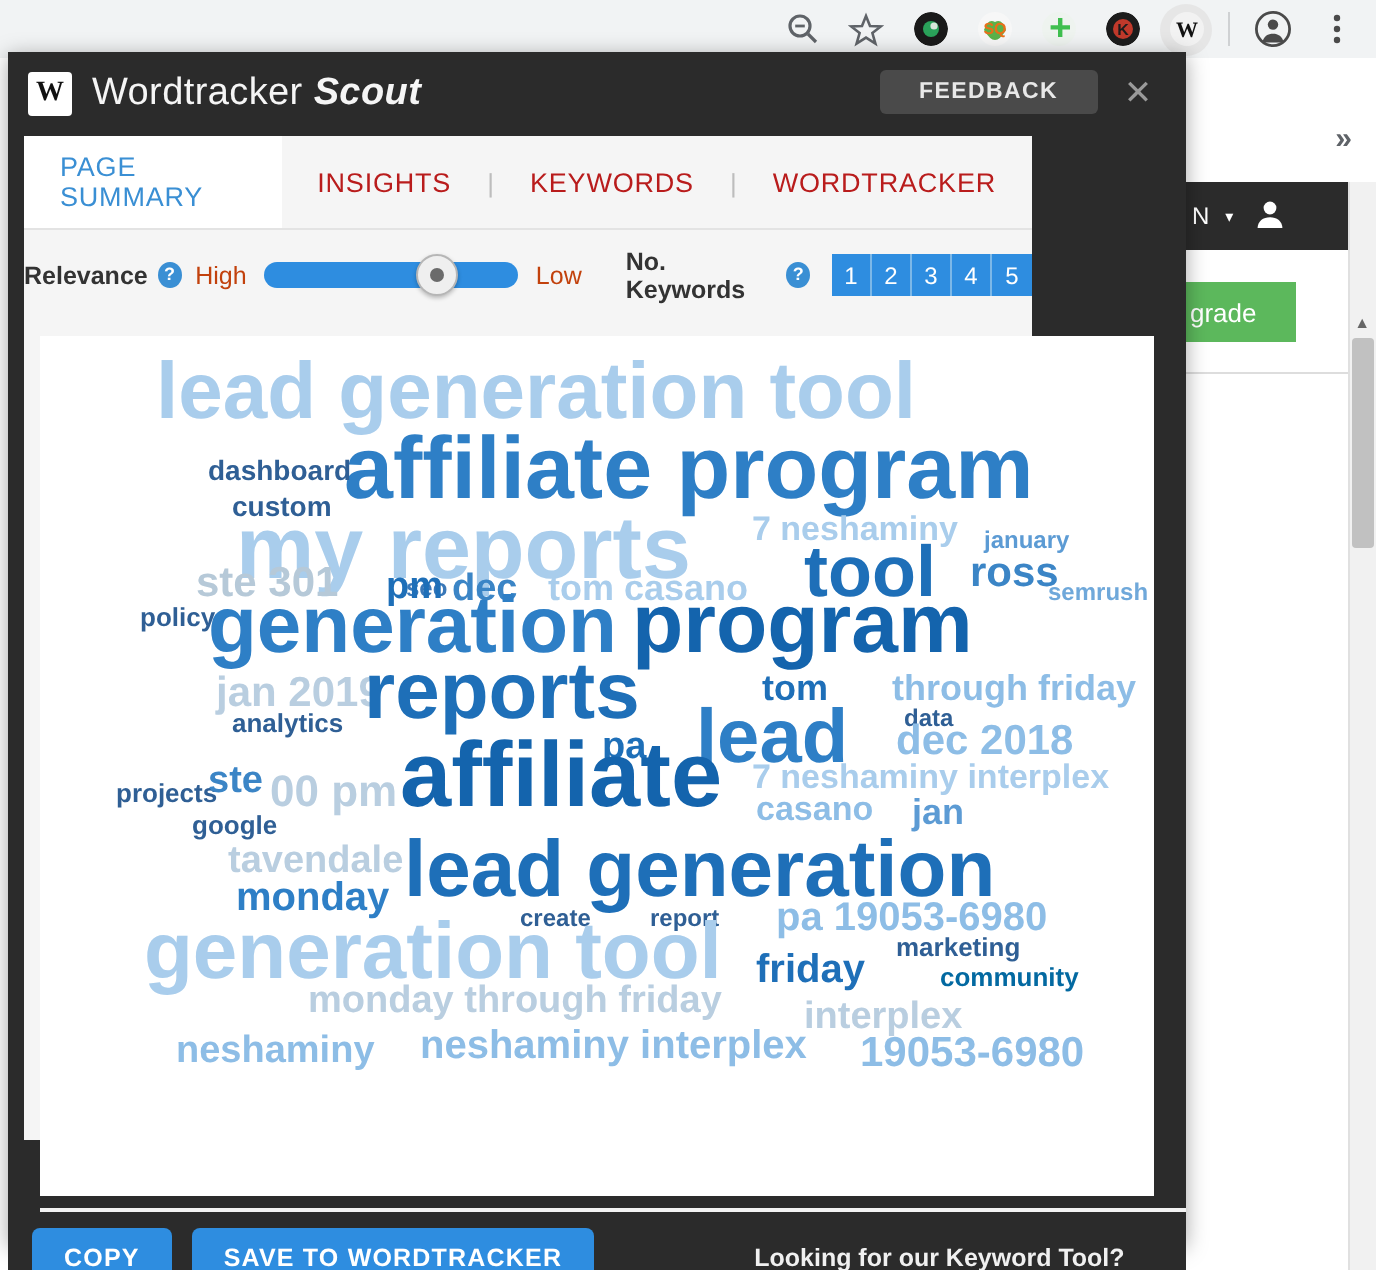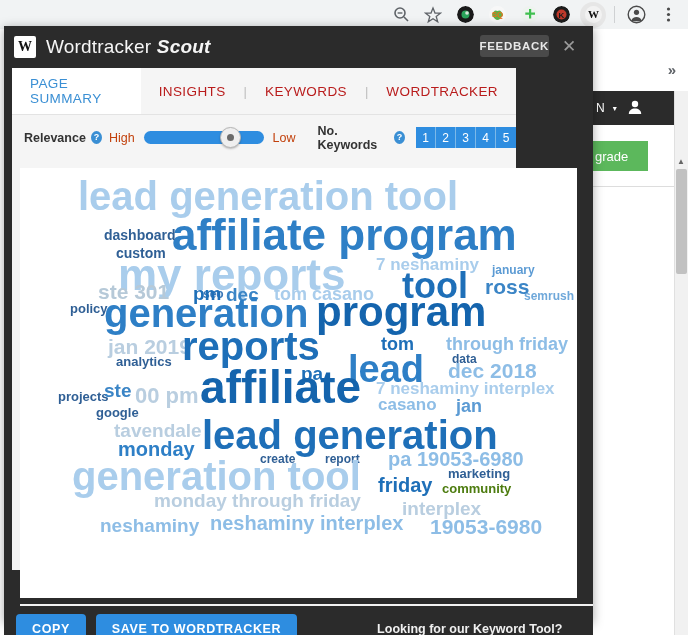--- a/index.html
+++ b/index.html
@@ -74,21 +74,21 @@
     font-weight:bold; font-size:14px; display:flex; align-items:center;
     justify-content:center; border-radius:2px; font-family:"Liberation Serif", serif;
     line-height:1;
   }
   .brand { margin-left:10px; font-size:19px; letter-spacing:.2px; }
   .brand .scout { font-style:italic; font-weight:bold; }
   .feedback-btn {
     position:absolute; right:44px; top:9px;
     background:#4a4a4a; color:#e8e8e8; border:none;
     font-size:11.5px; font-weight:bold; letter-spacing:.7px;
-    padding:5px 0; border-radius:3px; cursor:pointer;
+    padding:5px 20px; border-radius:3px; cursor:pointer;
   }
   .close-x {
     position:absolute; right:14px; top:10px; width:20px; height:20px;
     color:#9a9a9a; font-size:17px; display:flex; align-items:center;
     justify-content:center; cursor:pointer; font-weight:300;
   }
 
   
   .popup-body { position:absolute; left:8px; top:42px; width:504px; height:502px; background:#f5f5f5; }
 
@@ -98,21 +98,21 @@
     font-size:13.5px; letter-spacing:.4px; color:#b91c1c; cursor:pointer;
   }
   .tab.active {
     background:#ffffff; color:#3a8fd4; font-weight:normal;
     border-bottom:2px solid #ffffff; margin-bottom:-1px;
   }
   .tab-divider { display:flex; align-items:center; color:#bdbdbd; font-size:13px; }
 
   .controls {
     position:relative; height:46px; border-top:1px solid #e3e3e3;
-    display:flex; align-items:center; padding-left:12px; background:#f5f5f5;justify-content:center;
+    display:flex; align-items:center; padding-left:0; background:#f5f5f5;justify-content:center;
   }
   .ctrl-label { font-size:12.5px; font-weight:bold; color:#333; }
   .help-dot {
     width:13px; height:13px; border-radius:50%; background:#3a8fd4; color:#fff;
     font-size:9px; font-weight:bold; display:inline-flex; align-items:center;
     justify-content:center; margin:0 7px 0 5px; cursor:pointer; line-height:1;
   }
   .slider-side { font-size:12.5px; color:#c2410c; }
   .slider-track {
     position:relative; width:140px; height:13px; background:#2e8de0;
@@ -351,23 +351,23 @@
             <span class="w" style="left: 94px; top: 253px; font-size: 19px; color: rgb(185, 206, 224);">tavendale</span>
             <span class="w" style="left: 98px; top: 271px; font-size: 20px; color: rgb(46, 127, 198);">monday</span>
             <span class="w" style="left: 182px; top: 247px; font-size: 40px; color: rgb(30, 111, 184);">lead generation</span>
             <span class="w" style="left: 240px; top: 285px; font-size: 12px; color: rgb(47, 95, 149);">create</span>
             <span class="w" style="left: 305px; top: 285px; font-size: 12px; color: rgb(47, 95, 149); text-align: center;">report</span>
             <span class="w" style="left: 52px; top: 288px; font-size: 40px; color: rgb(169, 205, 236);">generation tool</span>
             <span class="w" style="left: 368px; top: 281px; font-size: 20px; color: rgb(141, 189, 230);">pa 19053-6980</span>
             <span class="w" style="left: 134px; top: 323px; font-size: 19px; color: rgb(185, 206, 224);">monday through friday</span>
             <span class="w" style="left: 358px; top: 307px; font-size: 20px; color: rgb(30, 111, 184);">friday</span>
             <span class="w" style="left: 428px; top: 299px; font-size: 13px; color: rgb(47, 95, 149);">marketing</span>
-            <span class="w" style="left: 422px; top: 314px; font-size: 13px; color: #4d7c0f;">community</span>
+            <span class="w" style="left: 450px; top: 314px; font-size: 13px; color: #0369a1;">community</span>
             <span class="w" style="left: 382px; top: 331px; font-size: 19px; color: rgb(185, 206, 224);">interplex</span>
-            <span class="w" style="left: 80px; top: 348px; font-size: 19px; color: rgb(141, 189, 230);">neshaminy</span>
+            <span class="w" style="left: 68px; top: 348px; font-size: 19px; color: rgb(141, 189, 230);">neshaminy</span>
             <span class="w" style="left: 190px; top: 345px; font-size: 20px; color: rgb(141, 189, 230);">neshaminy interplex</span>
             <span class="w" style="left: 410px; top: 348px; font-size: 21px; color: rgb(141, 189, 230);">19053-6980</span>
           </div>
       </div>
 
       <div class="legend">
         <span class="legend-label">HIGHEST</span>
         <div class="gradient-bar">
           <span>VOLUME</span>
         </div>

